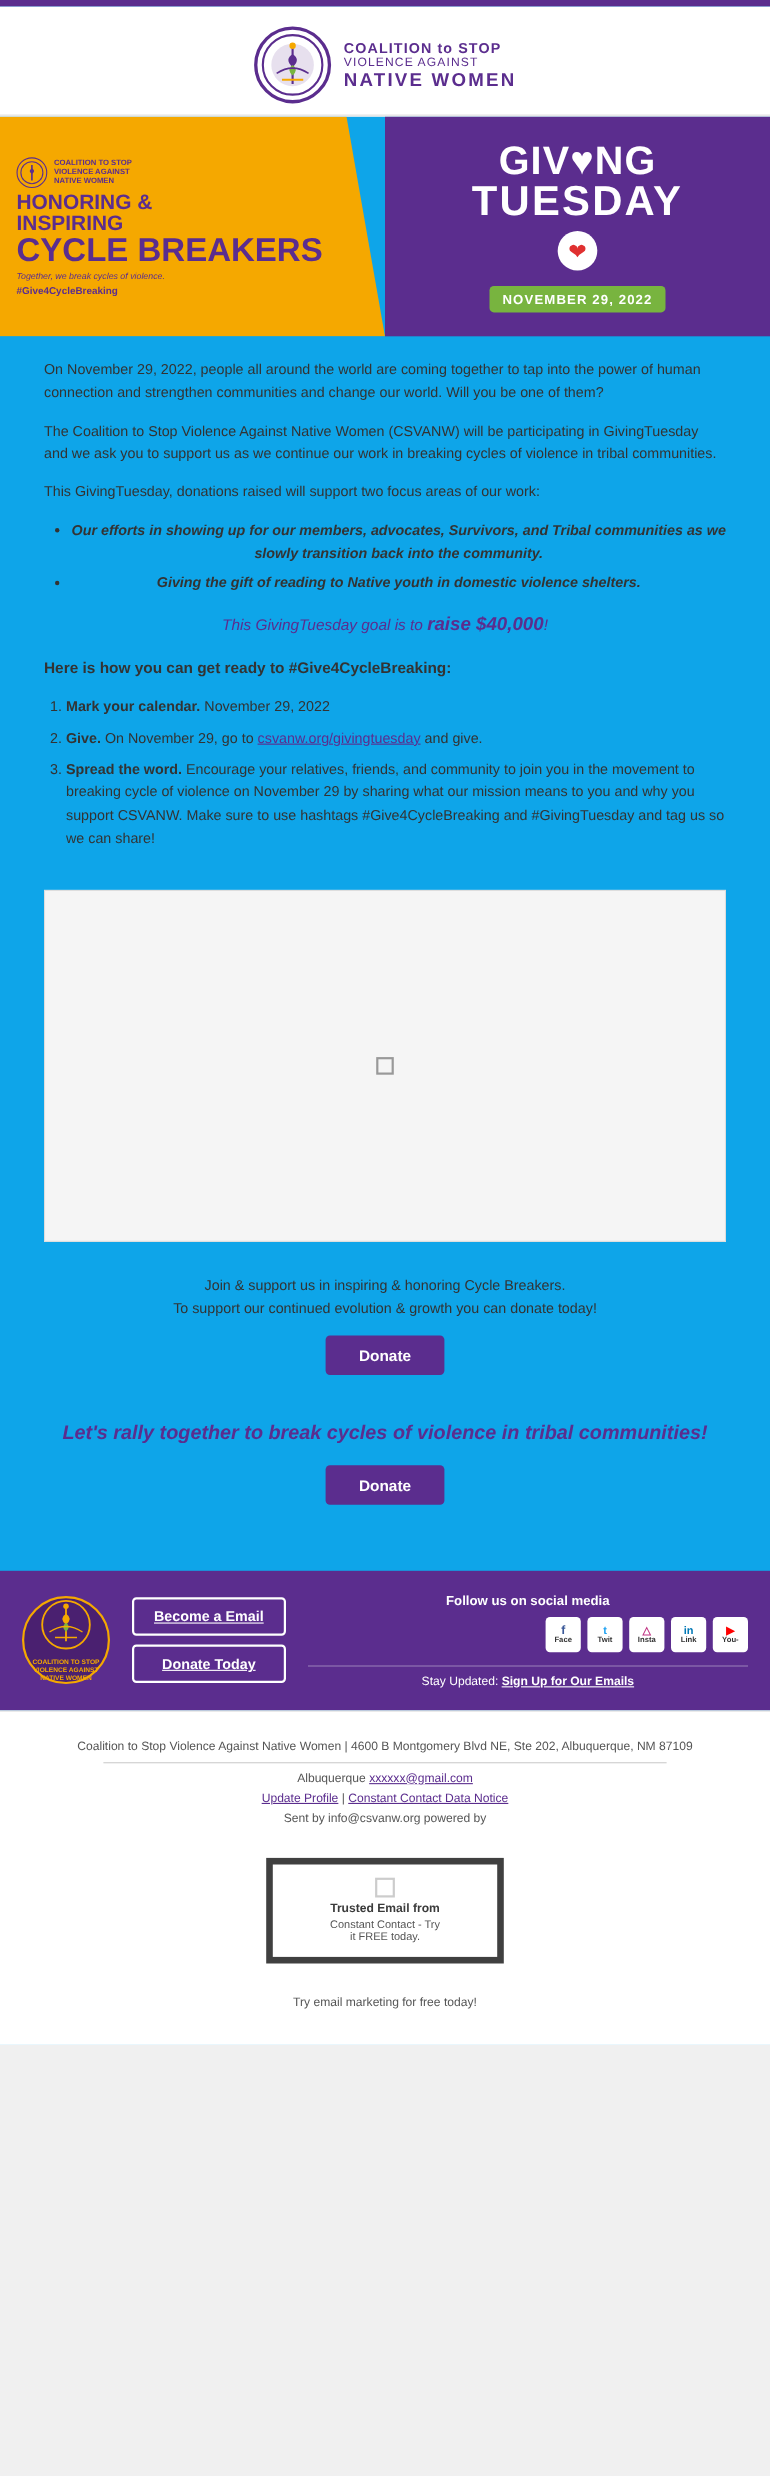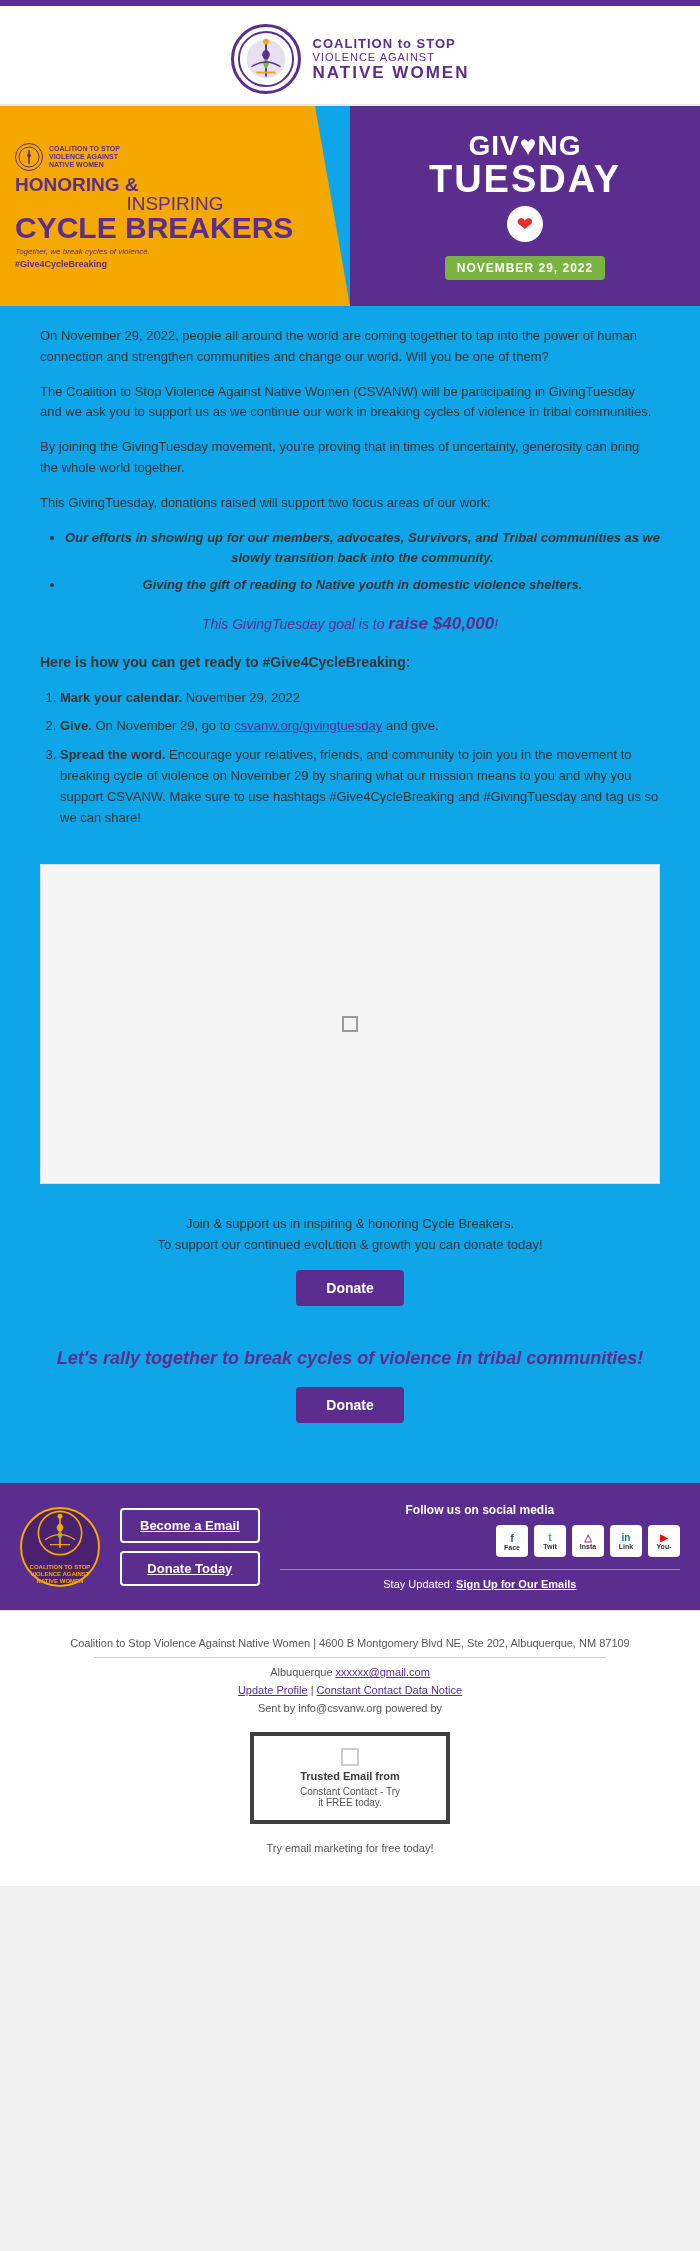--- a/index.html
+++ b/index.html
@@ -82,21 +82,21 @@
     .banner-right {
       background: #5b2d8e;
       width: 50%;
       display: flex;
       flex-direction: column;
       align-items: center;
       justify-content: center;
       position: relative;
     }
     .giving-title {
-      font-size: 28px;
+      font-size: 36px;
       font-weight: 900;
       color: #fff;
       line-height: 1;
       text-align: right;
       letter-spacing: 1px;
     }
     .giving-tuesday {
       font-size: 38px;
       font-weight: 900;
       color: #fff;
@@ -306,28 +306,28 @@
       color: #5b2d8e;
       text-decoration: underline;
     }
     .bottom-info .divider {
       border: none;
       border-top: 1px solid #ccc;
       margin: 8px auto;
       width: 80%;
     }
     .trusted-email-box {
-      border: 4px solid #404040;
+      border: 6px solid #404040;
       display: inline-block;
       padding: 12px;
-      margin: 8px auto;
+      margin: 20px auto;
       font-size: 10px;
       color: #555;
       text-align: center;
-      width: 200px;
+      width: 216px;
     }
     .trusted-email-box .cc-logo {
       font-weight: bold;
       color: #3b3b3b;
       font-size: 11px;
       margin-bottom: 4px;
     }
   </style>
 </head>
 <body>
@@ -363,41 +363,40 @@
         <div style="width:28px;height:28px;border-radius:50%;border:1.5px solid #5b2d8e;display:flex;align-items:center;justify-content:center;">
           <svg width="22" height="22" viewBox="0 0 22 22">
               <circle cx="11" cy="11" r="10" fill="#f5a800" stroke="#5b2d8e" stroke-width="1"></circle>
               <line x1="11" y1="4" x2="11" y2="18" stroke="#5b2d8e" stroke-width="1.5"></line>
               <path d="M11 7 Q15 9.5 11 12 Q7 9.5 11 7Z" fill="#5b2d8e"></path>
             </svg>
         </div>
         <div style="font-size:7px;font-weight:bold;color:#5b2d8e;line-height:1.1;">COALITION TO STOP<br>VIOLENCE AGAINST<br>NATIVE WOMEN</div>
       </div>
       <div style="font-size:19px;font-weight:900;color:#5b2d8e;line-height:1;">HONORING &amp;</div>
-      <div style="font-size:19px;font-weight:400;color:#5b2d8e;line-height:1;text-align:center;">INSPIRING</div>
+      <div style="font-size:19px;font-weight:700;color:#5b2d8e;line-height:1;">INSPIRING</div>
       <div style="font-size:30px;font-weight:900;color:#5b2d8e;line-height:1;">CYCLE BREAKERS</div>
       <div style="font-size:8px;color:#5b2d8e;font-style:italic;margin-top:4px;">Together, we break cycles of violence.</div>
       <div style="font-size:9px;color:#5b2d8e;font-weight:bold;margin-top:3px;">#Give4CycleBreaking</div>
     </div>
     <div class="banner-right">
       <div class="giving-title">GIV♥NG</div>
       <div class="giving-tuesday">TUESDAY</div>
       <div style="margin-top:8px;display:flex;flex-direction:column;align-items:center;">
         <div style="background:#fff;border-radius:50%;width:36px;height:36px;display:flex;align-items:center;justify-content:center;margin-bottom:4px;">
           <span style="color:#e03030;font-size:20px;">❤</span>
         </div>
         <div class="date-badge">NOVEMBER 29, 2022</div>
       </div>
     </div>
   </div>
 
   <div class="body-content">
     <p>On November 29, 2022, people all around the world are coming together to tap into the power of human connection and strengthen communities and change our world. Will you be one of them?</p>
     <p>The Coalition to Stop Violence Against Native Women (CSVANW) will be participating in GivingTuesday and we ask you to support us as we continue our work in breaking cycles of violence in tribal communities.</p>
-    <p>By joining the GivingTuesday movement, you're proving that in times of uncertainty, generosity can bring the whole world together.</p>
     <p>This GivingTuesday, donations raised will support two focus areas of our work:</p>
     <ul>
       <li>Our efforts in showing up for our members, advocates, Survivors, and Tribal communities as we slowly transition back into the community.</li>
       <li>Giving the gift of reading to Native youth in domestic violence shelters.</li>
     </ul>
     <p class="goal-text">
       <em><span>This GivingTuesday goal is to</span> <strong><span style="font-size:17px;color:#5b2d8e;font-weight:900;">raise $40,000</span></strong><span>!</span></em>
     </p>
     <p class="how-to-heading">Here is how you can get ready to #Give4CycleBreaking:</p>
     <ol class="steps-list">

